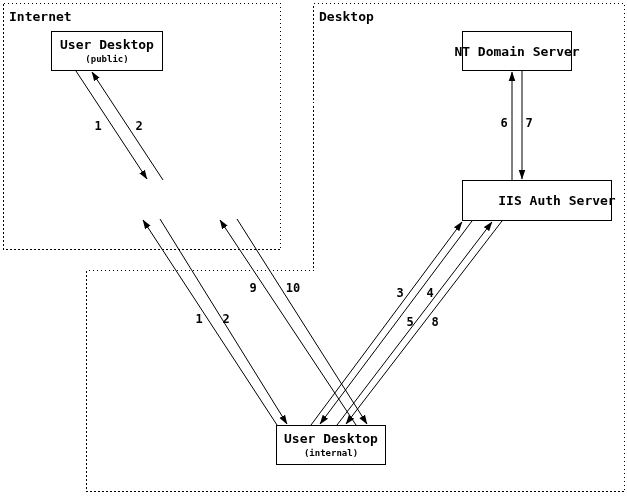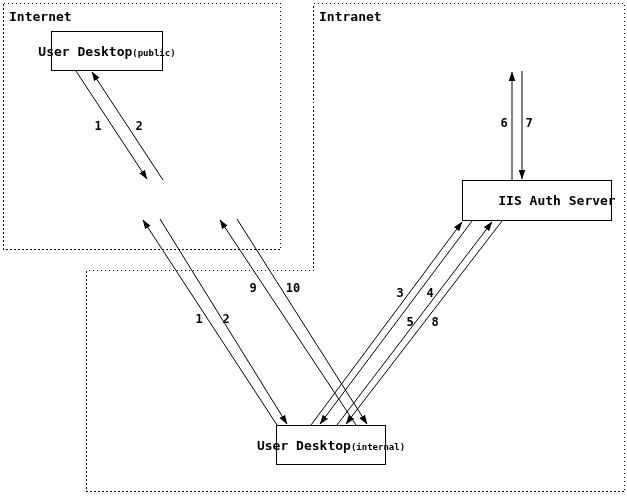--- a/index.html
+++ b/index.html
@@ -13,21 +13,21 @@
   }
   svg.layer{position:absolute;left:0;top:0;z-index:1;}
   .zone-label{
     position:absolute;z-index:3;
     font-size:13px;font-weight:bold;letter-spacing:0px;
     white-space:nowrap;
   }
   .node{
     position:absolute;z-index:2;
     background:#ffffff;border:1px solid #000;
-    display:flex;flex-direction:row;align-items:center;justify-content:center;
+    display:flex;flex-direction:column;align-items:center;justify-content:center;
   }
   .node .title{
     font-size:13px;font-weight:bold;white-space:nowrap;line-height:13px;
   }
   .node .subtitle{
     font-size:9px;font-weight:bold;white-space:nowrap;line-height:10px;margin-top:3px;
   }
   .arrow-label{
     position:absolute;z-index:3;
     font-size:12px;font-weight:bold;white-space:nowrap;
@@ -62,28 +62,31 @@
     <line x1="237" y1="219" x2="367" y2="424" stroke="#000" stroke-width="1" marker-end="url(#ah)"></line>
 
     <line x1="311" y1="425" x2="462" y2="222" stroke="#000" stroke-width="1" marker-end="url(#ah)"></line>
     <line x1="472" y1="221" x2="320" y2="424" stroke="#000" stroke-width="1" marker-end="url(#ah)"></line>
 
     <line x1="337" y1="425" x2="492" y2="222" stroke="#000" stroke-width="1" marker-end="url(#ah)"></line>
     <line x1="502" y1="221" x2="346" y2="424" stroke="#000" stroke-width="1" marker-end="url(#ah)"></line>
   </svg>
 
   <div class="zone-label" style="left:9px;top:9px;">Internet</div>
-  <div class="zone-label" style="left:319px;top:9px;">Intranet</div>
+  <div class="zone-label" style="left:319px;top:9px;">Desktop</div>
 
   <div class="node" style="left:51px;top:31px;width:110px;height:38px;">
     <div class="title">User Desktop</div>
     <div class="subtitle">(public)</div>
   </div>
 
 
+  <div class="node" style="left:462px;top:31px;width:108px;height:38px;">
+    <div class="title">NT Domain Server</div>
+  </div>
 
   <div class="node" style="left:462px;top:180px;width:108px;height:39px;padding-left:40px;">
     <div class="title">IIS Auth Server</div>
   </div>
 
   <div class="node" style="left:276px;top:425px;width:108px;height:38px;">
     <div class="title">User Desktop</div>
     <div class="subtitle">(internal)</div>
   </div>
 

